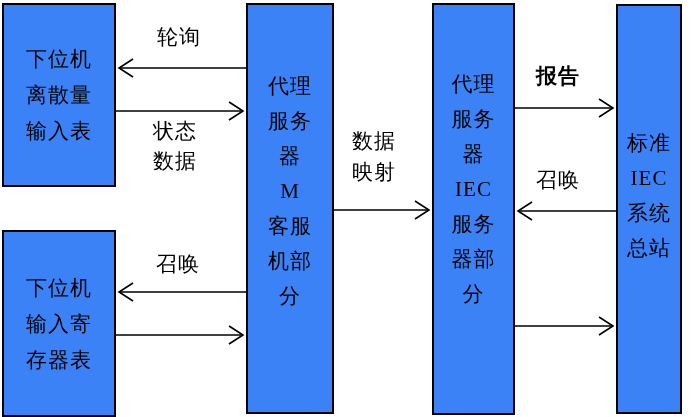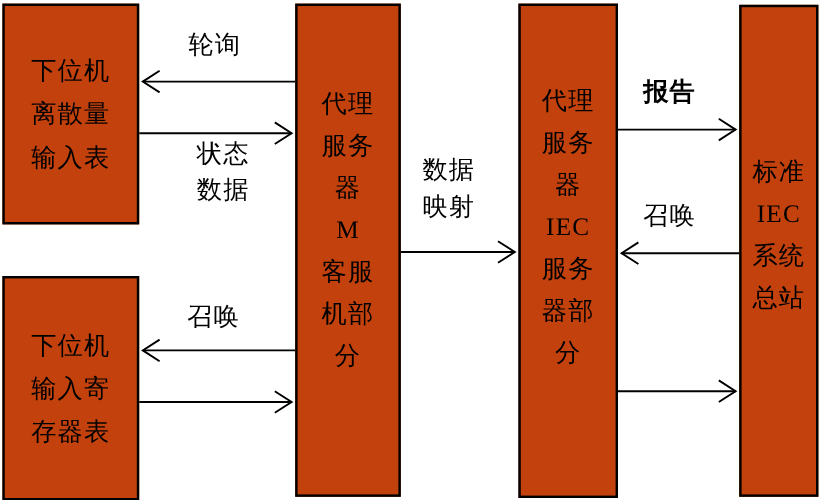--- a/index.html
+++ b/index.html
@@ -15,21 +15,21 @@
   .arrow-layer {
     position: absolute;
     left: 0; top: 0;
     width: 700px; height: 417px;
     pointer-events: none;
   }
   .arrow-layer line { stroke: #000000; stroke-width: 1.6; }
   .box {
     position: absolute;
     border: 2px solid #000000;
-    background: #c2410c;
+    background: #3b82f6;
     box-sizing: border-box;
     display: flex;
     align-items: center;
     justify-content: center;
   }
   .box-label {
     white-space: pre-line;
     text-align: center;
     font-size: 21px;
     line-height: 35px;
@@ -48,21 +48,21 @@
   #box-master .box-label    { top: -13px; }
   .arrow-label {
     position: absolute;
     font-size: 21px;
     line-height: 30px;
     letter-spacing: 1px;
     text-align: center;
     white-space: pre-line;
   }
   #lbl-polling      { left: 147px; top: 22px;  width: 64px; }
-  #lbl-status       { left: 154px; top: 116px; width: 64px; font-family: Liberation Mono, monospace; }
+  #lbl-status       { left: 143px; top: 116px; width: 64px; }
   #lbl-summon-left  { left: 146px; top: 249px; width: 64px; }
   #lbl-fault        { left: 144px; top: 342px; width: 64px; }
   #lbl-mapping      { left: 342px; top: 126px; width: 64px; line-height: 31px; }
   #lbl-report       { left: 526px; top: 61px;  width: 64px; font-weight: bold; }
   #lbl-summon-right { left: 526px; top: 165px; width: 64px; }
   #lbl-log          { left: 524px; top: 280px; width: 64px; }
 </style>
 </head>
 <body>
 

